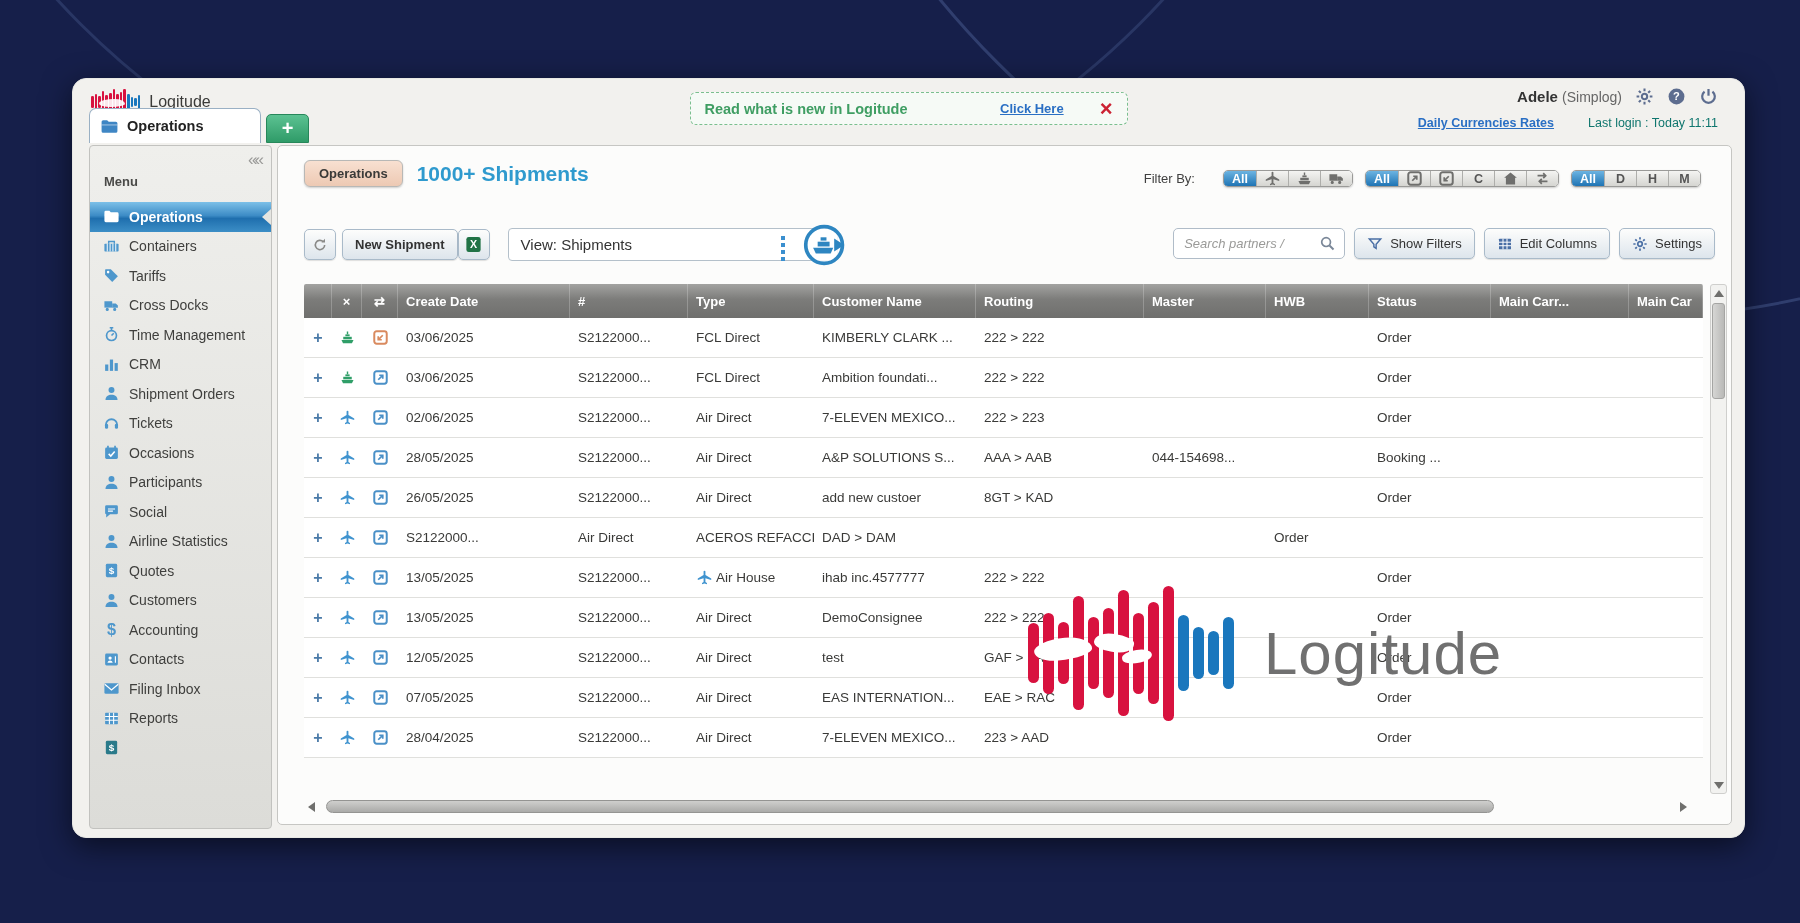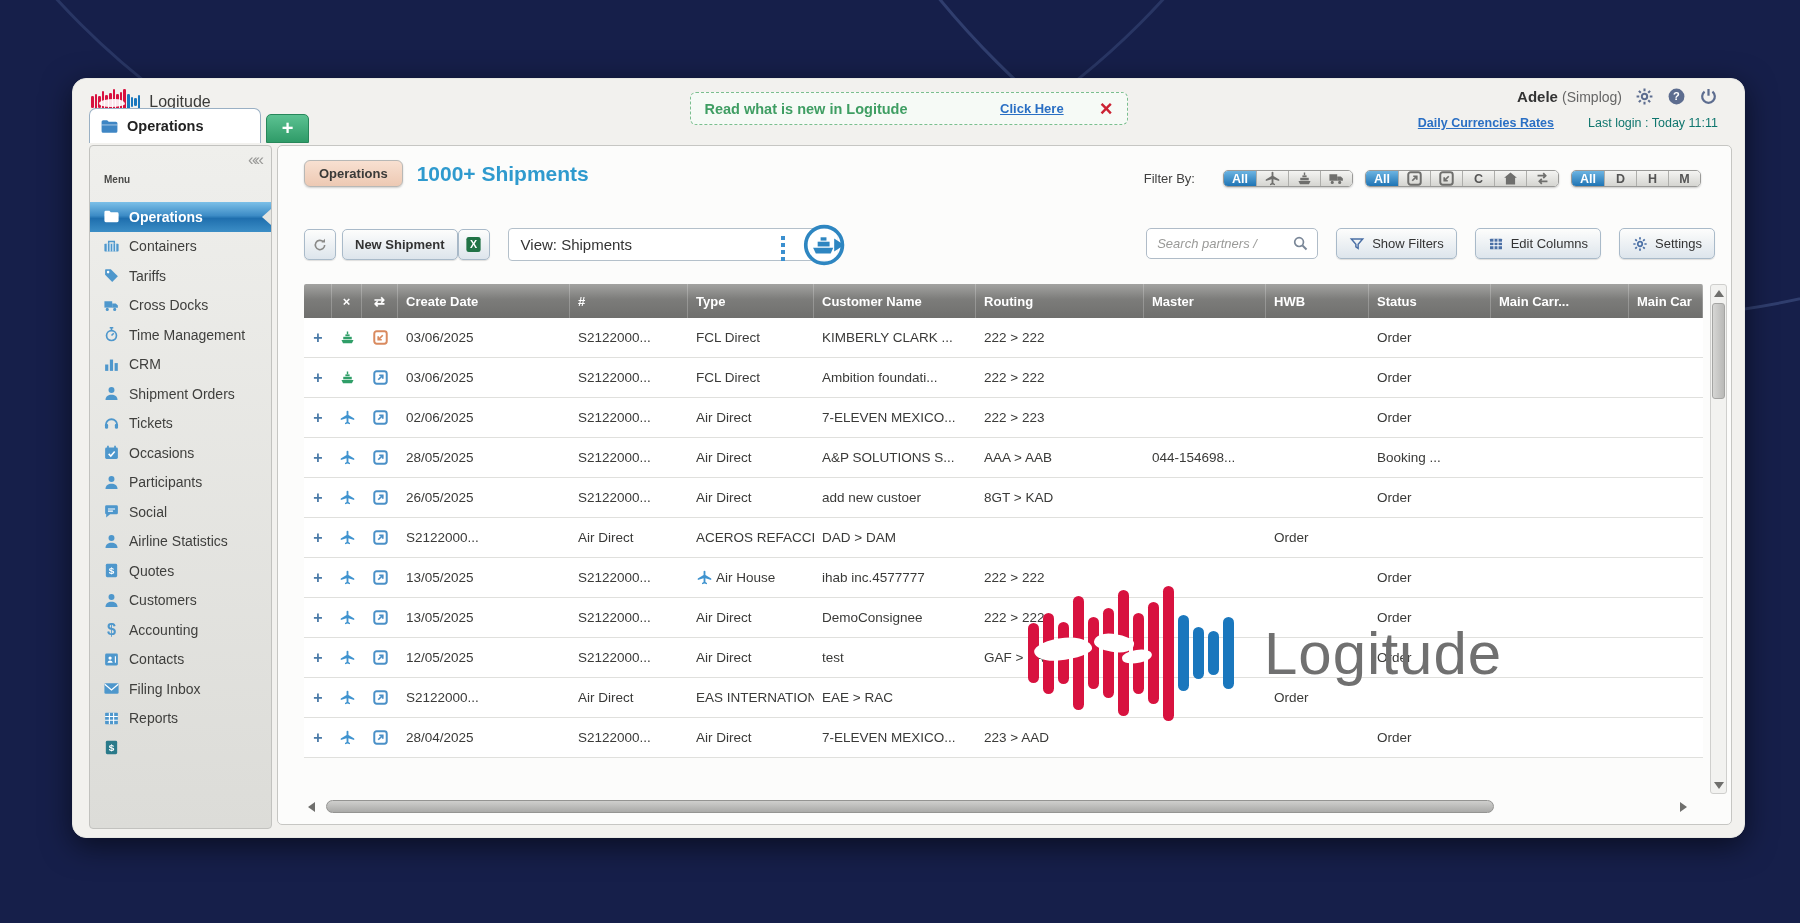--- a/index.html
+++ b/index.html
@@ -52,21 +52,21 @@
     color:#fff; font-size:20px; font-weight:bold; text-align:center; line-height:27px; cursor:pointer;
   }
 
   
   .sidebar {
     position:absolute; left:16px; top:66px; width:183px; bottom:8px;
     background:linear-gradient(180deg,#efefec,#dcdcd8); border:1px solid #c2c2bf; border-radius:4px;
     overflow:hidden;
   }
   .collapse { position:absolute; right:10px; top:4px; color:#9a9a98; font-size:17px; letter-spacing:-3px; cursor:pointer; }
-  .menu-title { position:absolute; left:14px; top:28px; font-size:10px; font-weight:bold; color:#4a4a48; }
+  .menu-title { position:absolute; left:14px; top:28px; font-size:13px; font-weight:bold; color:#4a4a48; }
   .side-items { position:absolute; left:0; right:0; top:56px; }
   .side-item { height:29.5px; display:flex; align-items:center; gap:9px; padding-left:13px; cursor:pointer; position:relative; }
   .side-item .ic { width:17px; height:17px; color:#4e97cc; flex:0 0 auto; }
   .side-item .lbl { font-size:14px; color:#3f3f3d; white-space:nowrap; }
   .side-item.selected { background:linear-gradient(180deg,#7cc0e8 0%,#3d8cc6 45%,#1f6fae 55%,#3c8ec6 100%); }
   .side-item.selected .lbl { color:#fff; font-weight:bold; }
   .side-item.selected .ic { color:#fff; }
   .side-item.selected::after { content:""; position:absolute; right:0; top:50%; margin-top:-8px;
     border-top:8px solid transparent; border-bottom:8px solid transparent; border-right:9px solid #e5e5e1; }
 
@@ -101,21 +101,21 @@
   }
   .btn .ic { width:16px; height:16px; color:#4a6fa5; }
   .btn-sq { width:32px; padding:0; justify-content:center; }
   .viewbox {
     position:relative; width:330px; height:33px; background:#fff; border:1px solid #b4c0ca; border-radius:4px;
     display:flex; align-items:center; padding-left:12px; font-size:15px; color:#333; cursor:pointer;
   }
   .viewbox .vdots { position:absolute; right:52px; top:7px; display:flex; flex-direction:column; gap:3px; }
   .viewbox .vdots i { width:4px; height:4px; background:#3a8fcf; display:block; }
   .viewbox .goship { position:absolute; right:-10px; top:-6px; width:44px; height:44px; color:#2e86c1; }
-  .tb-right { position:absolute; right:0; top:0; display:flex; align-items:center; gap:18px; }
+  .tb-right { position:absolute; right:0; top:0; display:flex; align-items:center; gap:9px; }
   .searchbox {
     width:172px; height:31px; background:#fff; border:1px solid #b0bcc8; border-radius:5px;
     display:flex; align-items:center; padding:0 8px;
   }
   .searchbox input { border:none; outline:none; flex:1; font-size:13px; font-style:italic; color:#555;
     font-family:"Liberation Sans",sans-serif; background:transparent; min-width:0; }
   .searchbox input::placeholder { color:#9a9a98; }
   .searchbox .ic { width:17px; height:17px; color:#7a8798; }
 
   
@@ -861,20 +861,21 @@
             <div class="cell cen t-plane">
               <svg class="ic" viewBox="0 0 24 24" style="">
                 <use href="#i-plane"></use>
               </svg>
             </div>
             <div class="cell cen d-export">
               <svg class="ic" viewBox="0 0 24 24" style="">
                 <use href="#i-export-box"></use>
               </svg>
             </div>
+            <div class="cell">07/05/2025</div>
             <div class="cell">S2122000...</div>
             <div class="cell">
               <span>Air Direct</span>
             </div>
             <div class="cell">EAS INTERNATION...</div>
             <div class="cell">EAE &gt; RAC</div>
             <div class="cell"></div>
             <div class="cell"></div>
             <div class="cell">Order</div>
             <div class="cell"></div>

